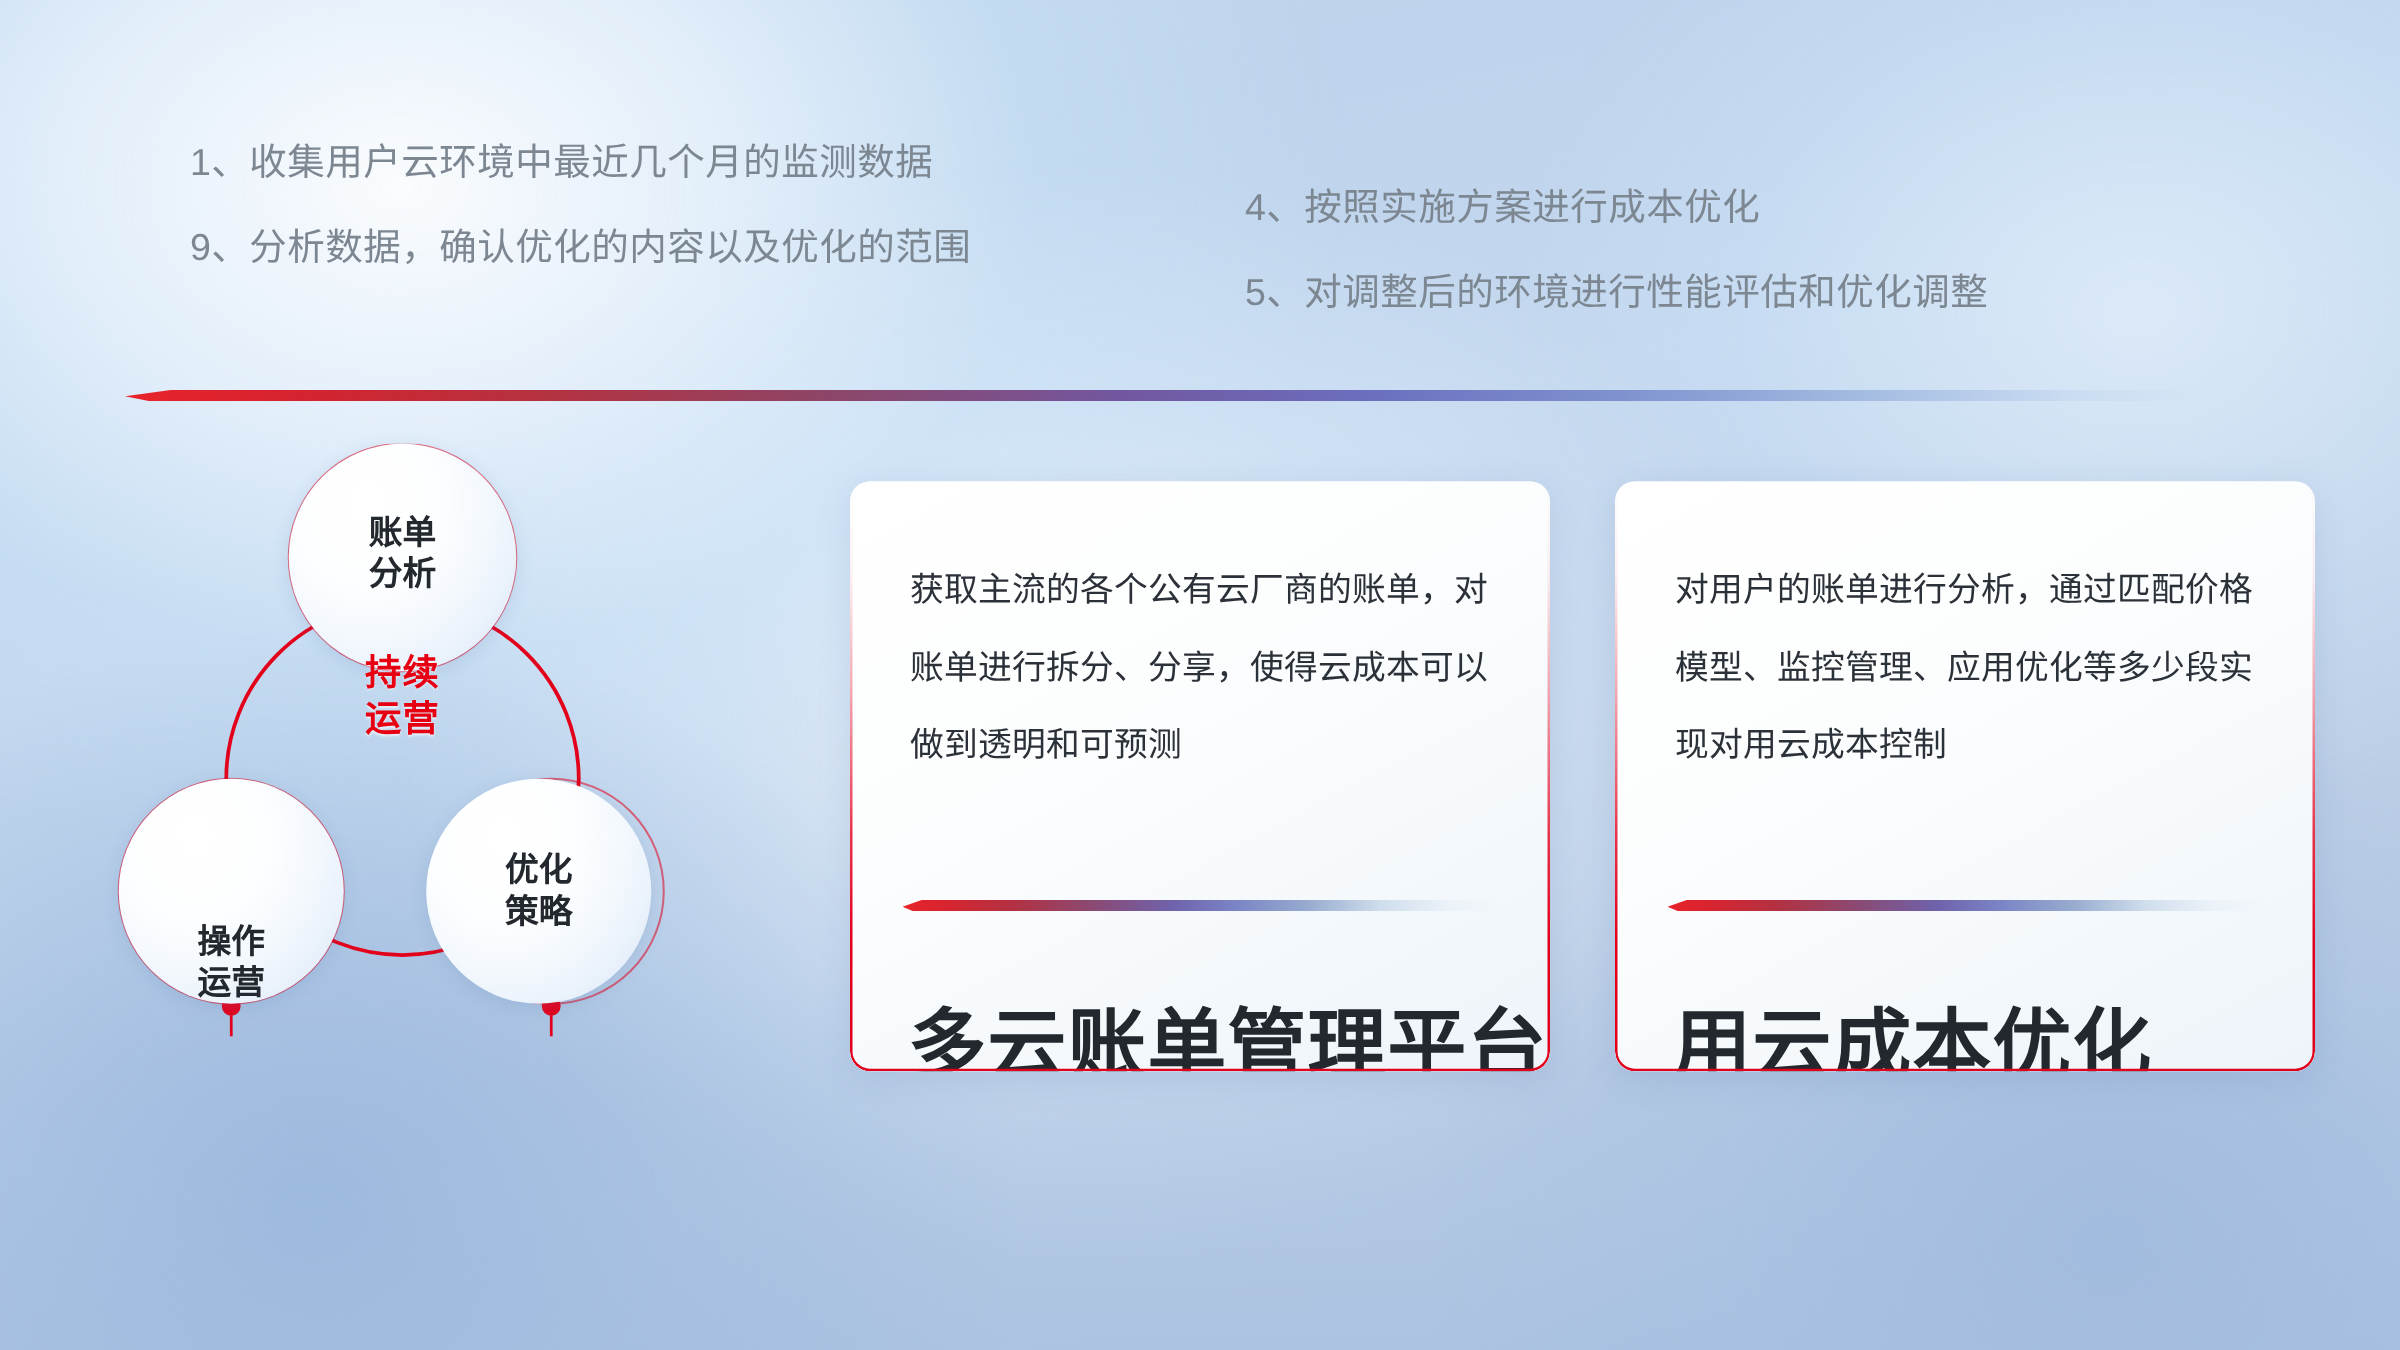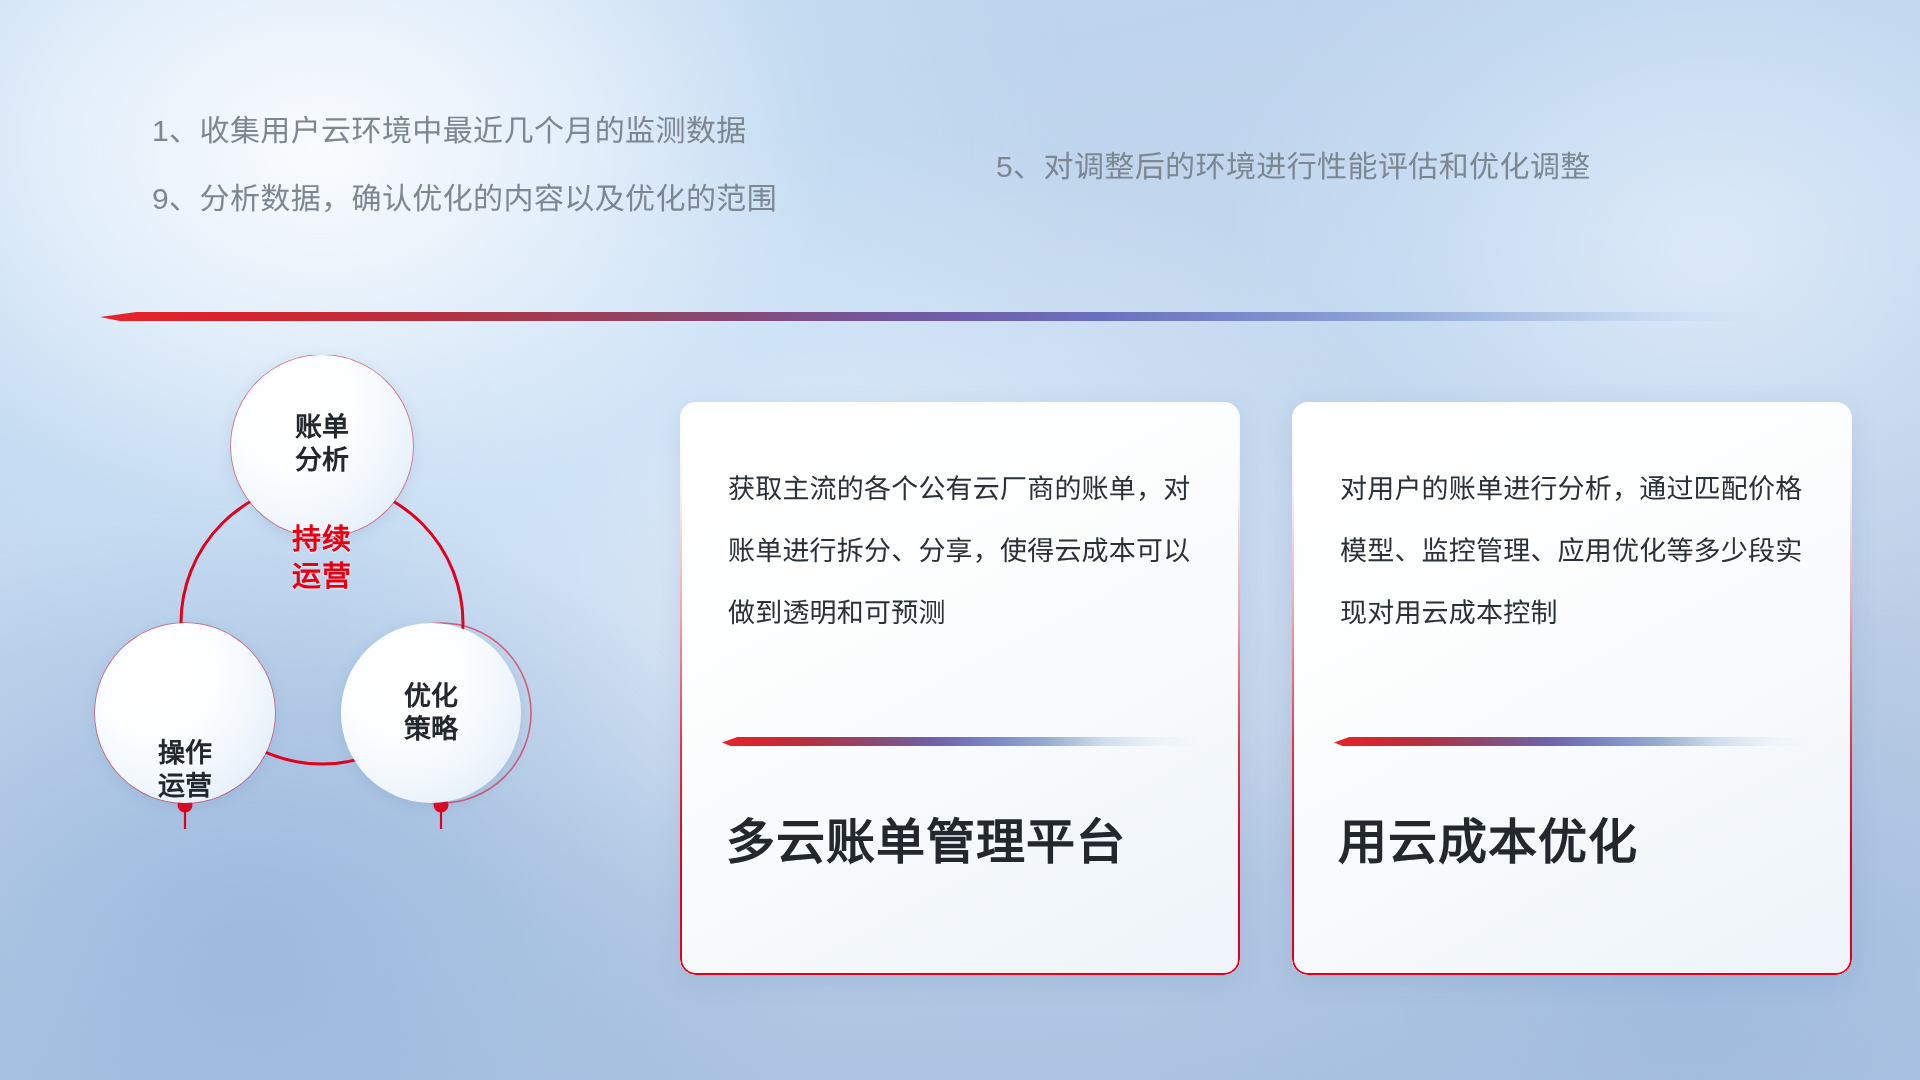--- a/index.html
+++ b/index.html
@@ -182,23 +182,23 @@
     font-weight: 800;
     font-size: 29px;
     line-height: 1.26;
     letter-spacing: 1px;
     text-shadow: 0 1px 2px rgba(255,255,255,0.7);
   }
 
   
   .card {
     position: absolute;
-    top: 402px;
+    top: 385px;
     width: 560px;
-    height: 573px;
+    height: 472px;
     border-radius: 16px;
     background: linear-gradient(152deg,
         #ffffff 0%,
         #fdfefe 30%,
         #f8fbfd 58%,
         #f2f7fb 80%,
         #eef4fa 100%);
     box-shadow: 0 6px 26px rgba(86,120,165,0.16);
     overflow: hidden;
   }
@@ -258,21 +258,21 @@
         rgba(206,222,238,0.22) 91%,
         rgba(220,232,244,0.0) 100%);
     clip-path: polygon(0 60%, 3.2% 0, 100% 0, 100% 100%, 1.8% 100%);
     border-radius: 1px;
   }
 
   .card-title {
     position: absolute;
     left: 46px;
     top: 400px;
-    font-size: 49px;
+    font-size: 63px;
     font-weight: 800;
     color: #22282e;
     letter-spacing: 1px;
     white-space: nowrap;
   }
 </style>
 </head>
 <body>
 
 <div id="stage">
@@ -284,20 +284,21 @@
   <div class="bg-blue-bl"></div>
   <div class="bg-blue-br"></div>
   <div class="bg-haze-bottom"></div>
 
   <div class="bullets">
     <div class="bullet-col left">
       <div class="bullet-line">1、收集用户云环境中最近几个月的监测数据</div>
       <div class="bullet-line">9、分析数据，确认优化的内容以及优化的范围</div>
     </div>
     <div class="bullet-col right">
+      <div class="bullet-line">4、按照实施方案进行成本优化</div>
       <div class="bullet-line">5、对调整后的环境进行性能评估和优化调整</div>
     </div>
   </div>
 
   <div class="top-divider"></div>
 
   <div class="venn">
 
     <svg width="560" height="600" viewBox="0 0 560 600">
 

